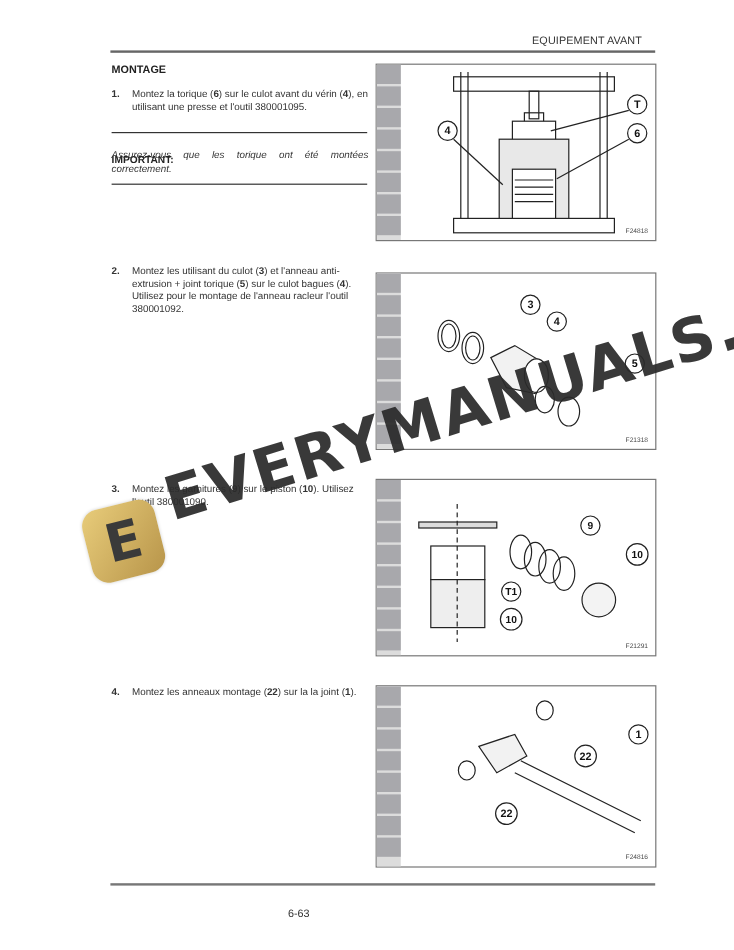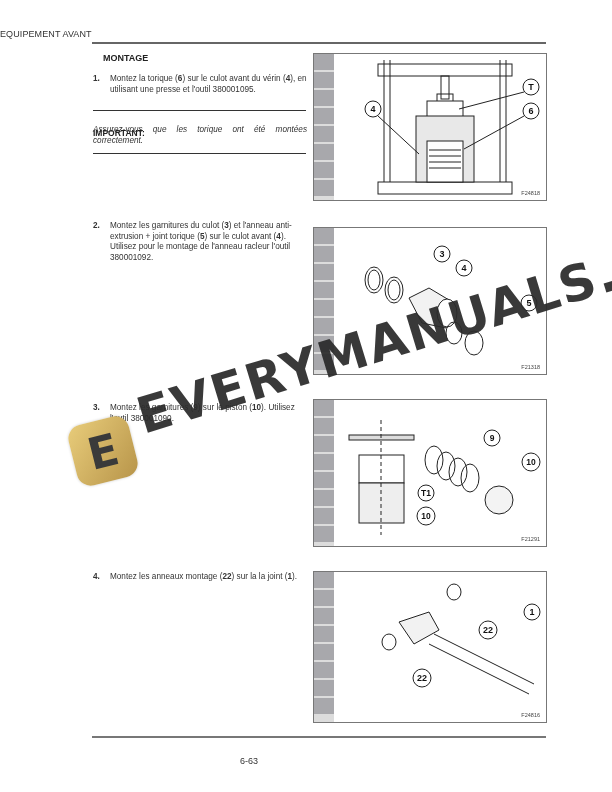--- a/index.html
+++ b/index.html
@@ -1,24 +1,24 @@
 <!DOCTYPE html>
 <html><head>
 <meta charset="utf-8">
 <style>
   html, body { margin:0; padding:0; background:#fff; }
   body { width:612px; height:792px; position:relative; overflow:hidden;
          font-family:"Liberation Sans", sans-serif; color:#222; }
-  .header-title { position:absolute; top:29px; left:0; width:535px; text-align:left;
+  .header-title { position:absolute; top:29px; left:0; width:535px; text-align:right;
                   font-size:9px; letter-spacing:0.1px; color:#333; }
   .header-rule { position:absolute; top:42px; left:92px; width:454px; height:2px; background:#666; }
   .footer-rule { position:absolute; top:736px; left:92px; width:454px; height:2px; background:#777; }
   .page-number { position:absolute; top:756px; left:0; width:498px; text-align:center; font-size:9px; color:#333; }
 
-  .section-title { position:absolute; top:53px; left:103px; font-weight:bold; font-size:9px; }
+  .section-title { position:absolute; top:53px; left:93px; font-weight:bold; font-size:9px; }
   .step { position:absolute; left:93px; width:214px; font-size:8.2px; line-height:10.6px; color:#333; }
   .step .num { position:absolute; left:0; top:0; font-weight:bold; }
   .step .text { margin-left:17px; display:block; }
   .step b { font-weight:bold; }
   .rule { position:absolute; left:93px; width:213px; height:1px; background:#333; }
   .important-title { position:absolute; top:128px; left:93px; font-weight:bold; font-size:8.5px; }
   .important-text { position:absolute; top:125px; left:93px; width:214px; font-size:8.2px;
                     line-height:10.6px; font-style:italic; color:#333; text-align:justify; }
 
   .figure { position:absolute; left:313px; width:232px; border:1px solid #777; background:#fff; }
@@ -48,21 +48,21 @@
   <span class="text"><span>Montez la torique (</span><b>6</b><span>) sur le culot avant du vérin (</span><b>4</b><span>), en utilisant une presse et l'outil 380001095.</span></span>
 </div>
 
 <div class="rule" style="top:110px;"></div>
 <div class="important-title">IMPORTANT:</div>
 <div class="important-text">Assurez-vous que les torique ont été montées correctement.</div>
 <div class="rule" style="top:153px;"></div>
 
 <div class="step" style="top:221px;">
   <span class="num">2.</span>
-  <span class="text"><span>Montez les garnitures du culot (</span><b>3</b><span>) et l'anneau anti-extrusion + joint torique (</span><b>5</b><span>) sur le culot avant (</span><b>4</b><span>). Utilisez pour le montage de l'anneau racleur l'outil 380001092.</span></span>
+  <span class="text"><span>Montez les utilisant du culot (</span><b>3</b><span>) et l'anneau anti-extrusion + joint torique (</span><b>5</b><span>) sur le culot bagues (</span><b>4</b><span>). Utilisez pour le montage de l'anneau racleur l'outil 380001092.</span></span>
 </div>
 
 <div class="step" style="top:403px;">
   <span class="num">3.</span>
   <span class="text"><span>Montez les garnitures (</span><b>9</b><span>) sur le piston (</span><b>10</b><span>). Utilisez l'outil 380001090.</span></span>
 </div>
 
 <div class="step" style="top:572px;">
   <span class="num">4.</span>
   <span class="text"><span>Montez les anneaux montage (</span><b>22</b><span>) sur la la joint (</span><b>1</b><span>).</span></span>

